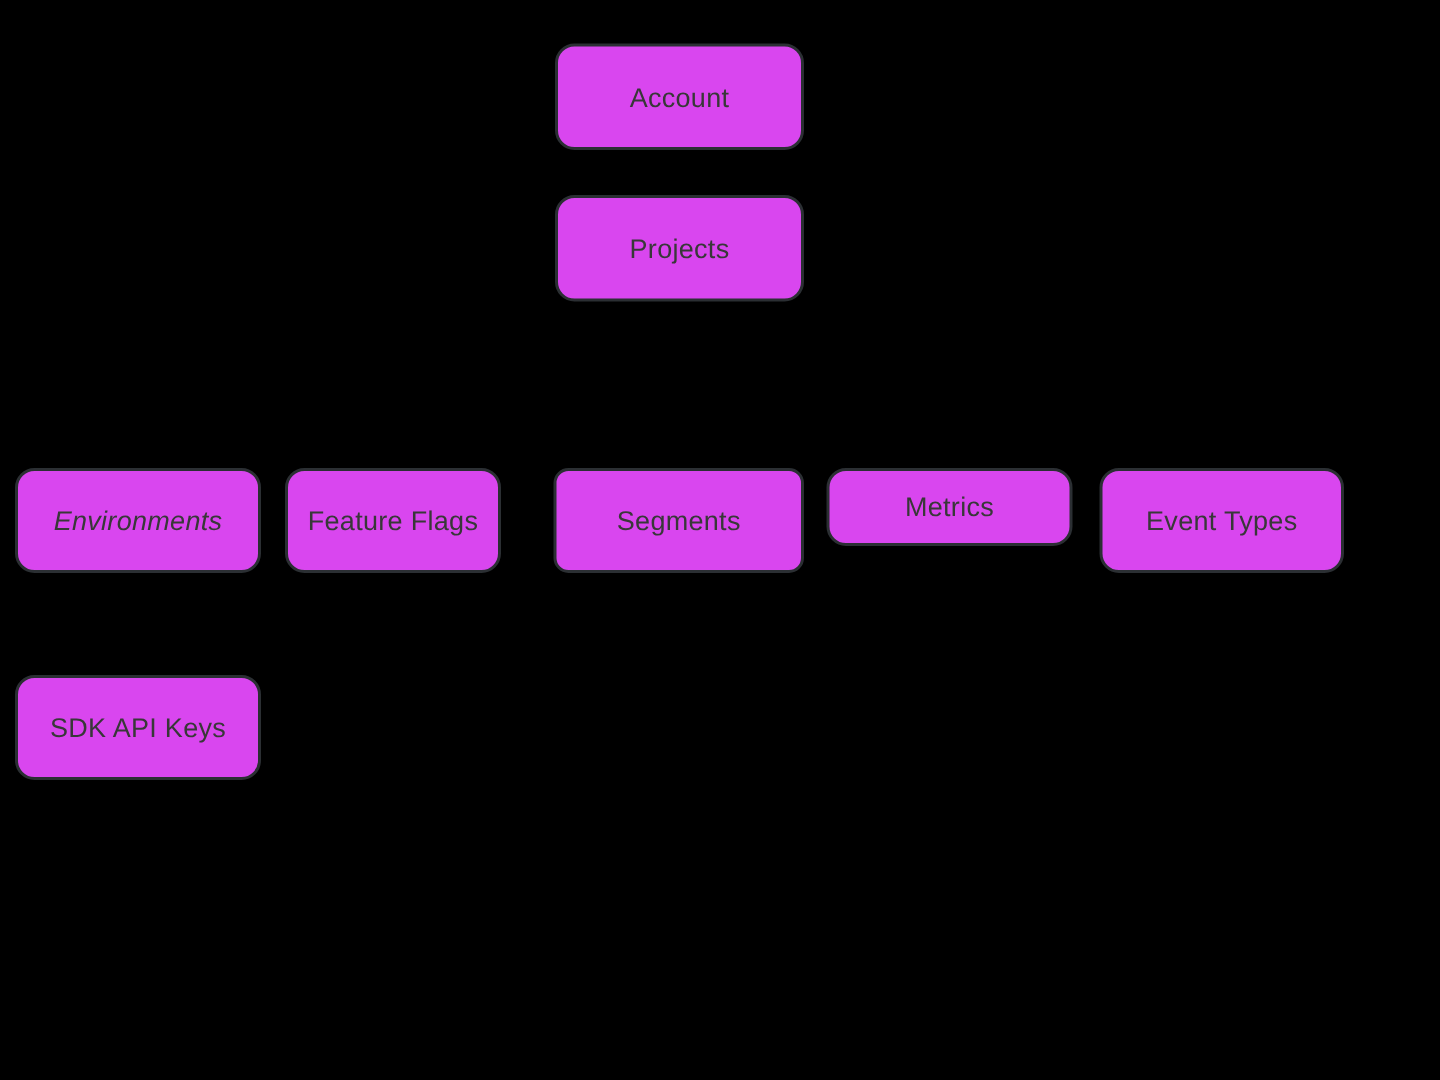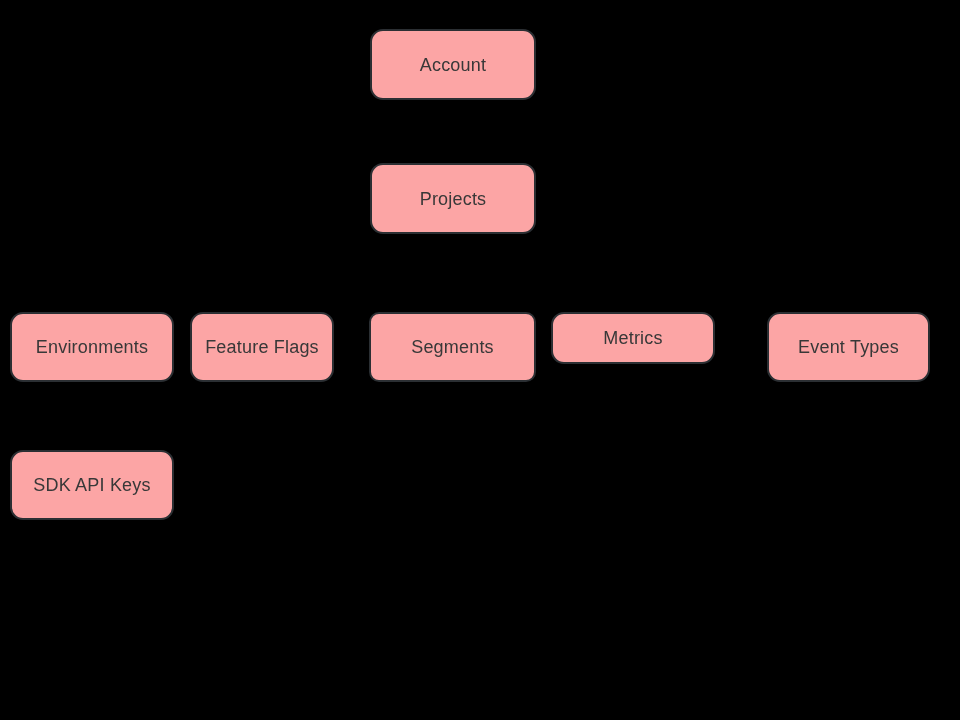--- a/index.html
+++ b/index.html
@@ -11,42 +11,42 @@
     position: relative;
     width: 960px;
     height: 720px;
     background: #000000;
     overflow: hidden;
     font-family: "Liberation Sans", sans-serif;
   }
   .node {
     position: absolute;
     box-sizing: border-box;
-    background: #fca5a5;
+    background: #d946ef;
     border: 2px solid #2b2f33;
     border-radius: 13px;
     display: flex;
     align-items: center;
     justify-content: center;
   }
   .node-label {
     color: #383838;
     font-size: 18px;
     line-height: 1;
     white-space: nowrap;
     letter-spacing: 0.2px;
   }
   
   .n-account       { left: 370px; top: 29px;  width: 166px; height: 71px; }
-  .n-projects      { left: 370px; top: 130px; width: 166px; height: 71px; margin-top: 33px; }
-  .n-environments  { left: 10px;  top: 312px; width: 164px; height: 70px; }
+  .n-projects      { left: 370px; top: 130px; width: 166px; height: 71px; }
+  .n-environments  { left: 10px;  top: 312px; width: 164px; height: 70px; font-style: italic; }
   .n-feature-flags { left: 190px; top: 312px; width: 144px; height: 70px; }
   .n-segments      { left: 369px; top: 312px; width: 167px; height: 70px; border-radius: 10px; }
   .n-metrics       { left: 551px; top: 312px; width: 164px; height: 52px; }
-  .n-event-types   { left: 733px; top: 312px; width: 163px; height: 70px; margin-left: 34px; }
+  .n-event-types   { left: 733px; top: 312px; width: 163px; height: 70px; }
   .n-sdk-api-keys  { left: 10px;  top: 450px; width: 164px; height: 70px; }
 </style>
 </head>
 <body>
 
 <div class="canvas">
 
   <div class="node n-account">
     <span class="node-label">Account</span>
   </div>

